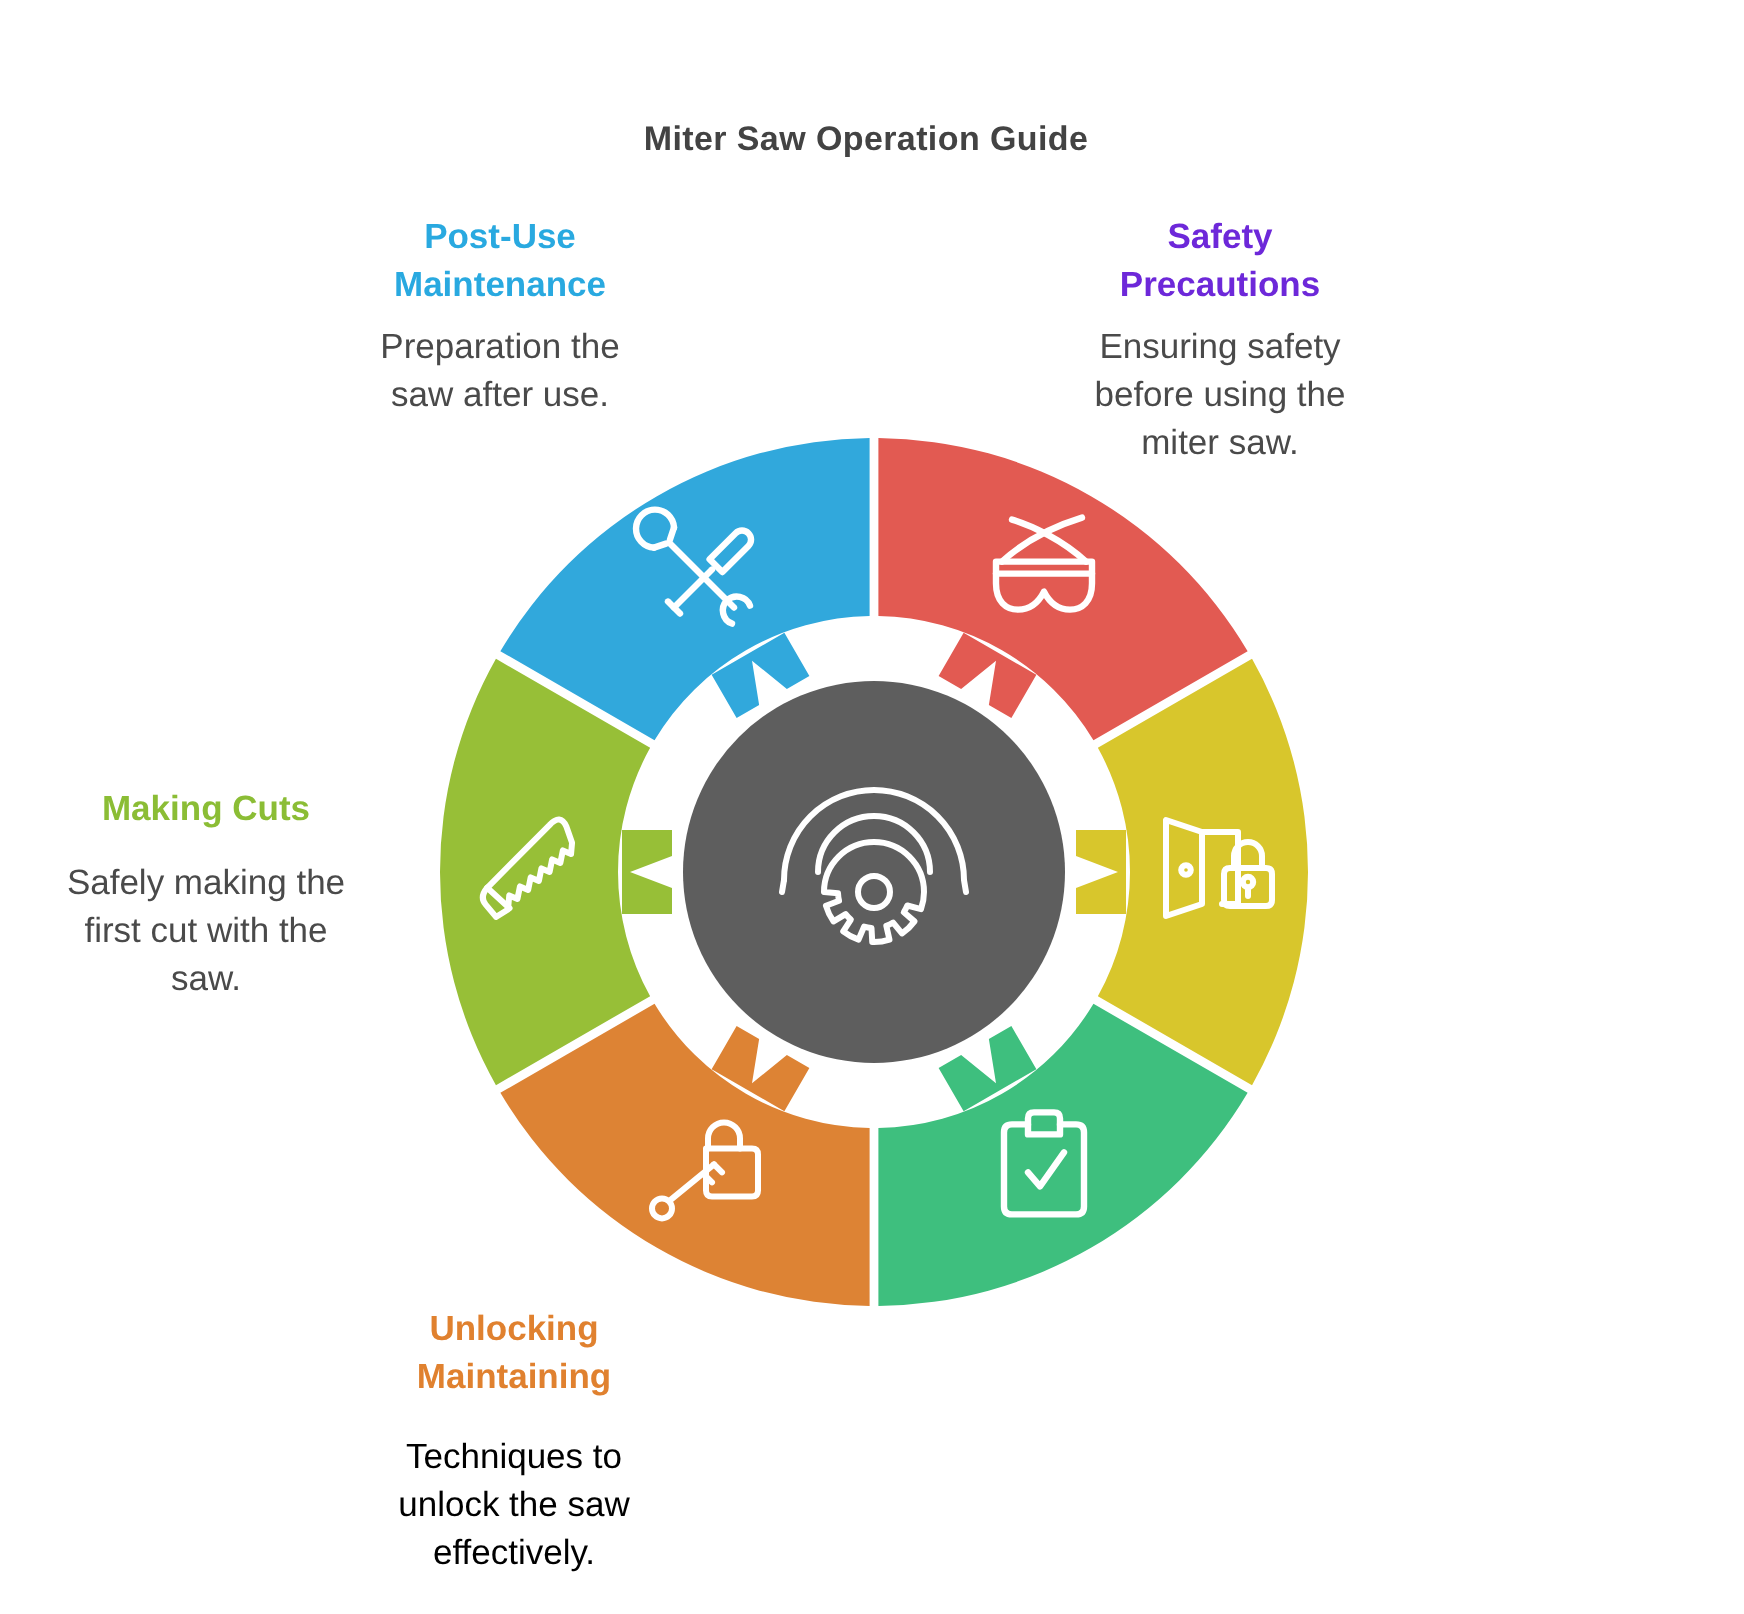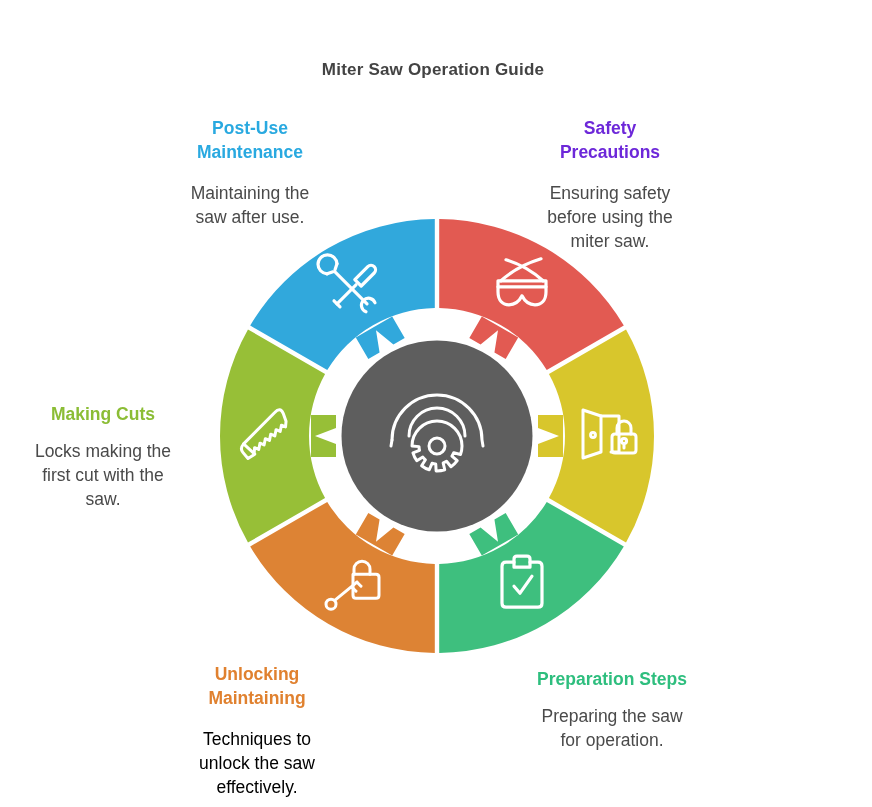--- a/index.html
+++ b/index.html
@@ -9,21 +9,21 @@
   }
   .stage{position:absolute;inset:0;}
   .title{
     position:absolute;left:0;top:60px;width:866px;text-align:center;
     font-size:17px;font-weight:700;color:#434343;letter-spacing:.2px;
   }
   #wheel{position:absolute;left:0;top:0;width:872px;height:807px;}
   #wheel svg{display:block;}
   .label-block{position:absolute;text-align:center;}
   .label-block .heading{
-    font-size:17.5px;font-weight:700;line-height:24px;white-space:pre-line;margin:17px;
+    font-size:17.5px;font-weight:700;line-height:24px;white-space:pre-line;margin:7px;
   }
   .label-block .body{
     font-size:17.5px;font-weight:400;line-height:24px;white-space:pre-line;margin:0;color:#4a4a4a;
   }
   .label-block.gap .heading{margin-bottom:13px;}
 </style>
 </head>
 <body>
 
 <div class="stage">
@@ -98,40 +98,35 @@
 
   <div class="label-block" style="left:505px;top:99px;width:210px;">
     <div class="heading" style="color: #6d28d9;">Safety
 Precautions</div>
     <div class="body" style="color: rgb(74, 74, 74);">Ensuring safety
 before using the
 miter saw.</div>
   </div>
 
 
-  <div class="label-block gap" style="left:507px;top:650px;width:210px;">
-    <div class="heading" style="color: rgb(46, 190, 126);">Preparation Steps</div>
-    <div class="body" style="color: rgb(74, 74, 74);">Preparing the saw
-for operation.</div>
-  </div>
 
   <div class="label-block" style="left:152px;top:645px;width:210px;">
     <div class="heading" style="color: rgb(224, 129, 47);">Unlocking
 Maintaining</div>
     <div class="body" style="color: #000000; margin-top: 16px;">Techniques to
 unlock the saw
 effectively.</div>
   </div>
 
   <div class="label-block gap" style="left:0px;top:385px;width:206px;">
     <div class="heading" style="color: rgb(139, 189, 53);">Making Cuts</div>
-    <div class="body" style="color: rgb(74, 74, 74);">Locks making the
+    <div class="body" style="color: rgb(74, 74, 74);">Safely making the
 first cut with the
 saw.</div>
   </div>
 
   <div class="label-block" style="left:145px;top:99px;width:210px;">
     <div class="heading" style="color: rgb(41, 169, 224);">Post-Use
 Maintenance</div>
-    <div class="body" style="color: rgb(74, 74, 74);">Maintaining the
+    <div class="body" style="color: rgb(74, 74, 74);">Preparation the
 saw after use.</div>
   </div>
 </div>
 
 </body></html>

